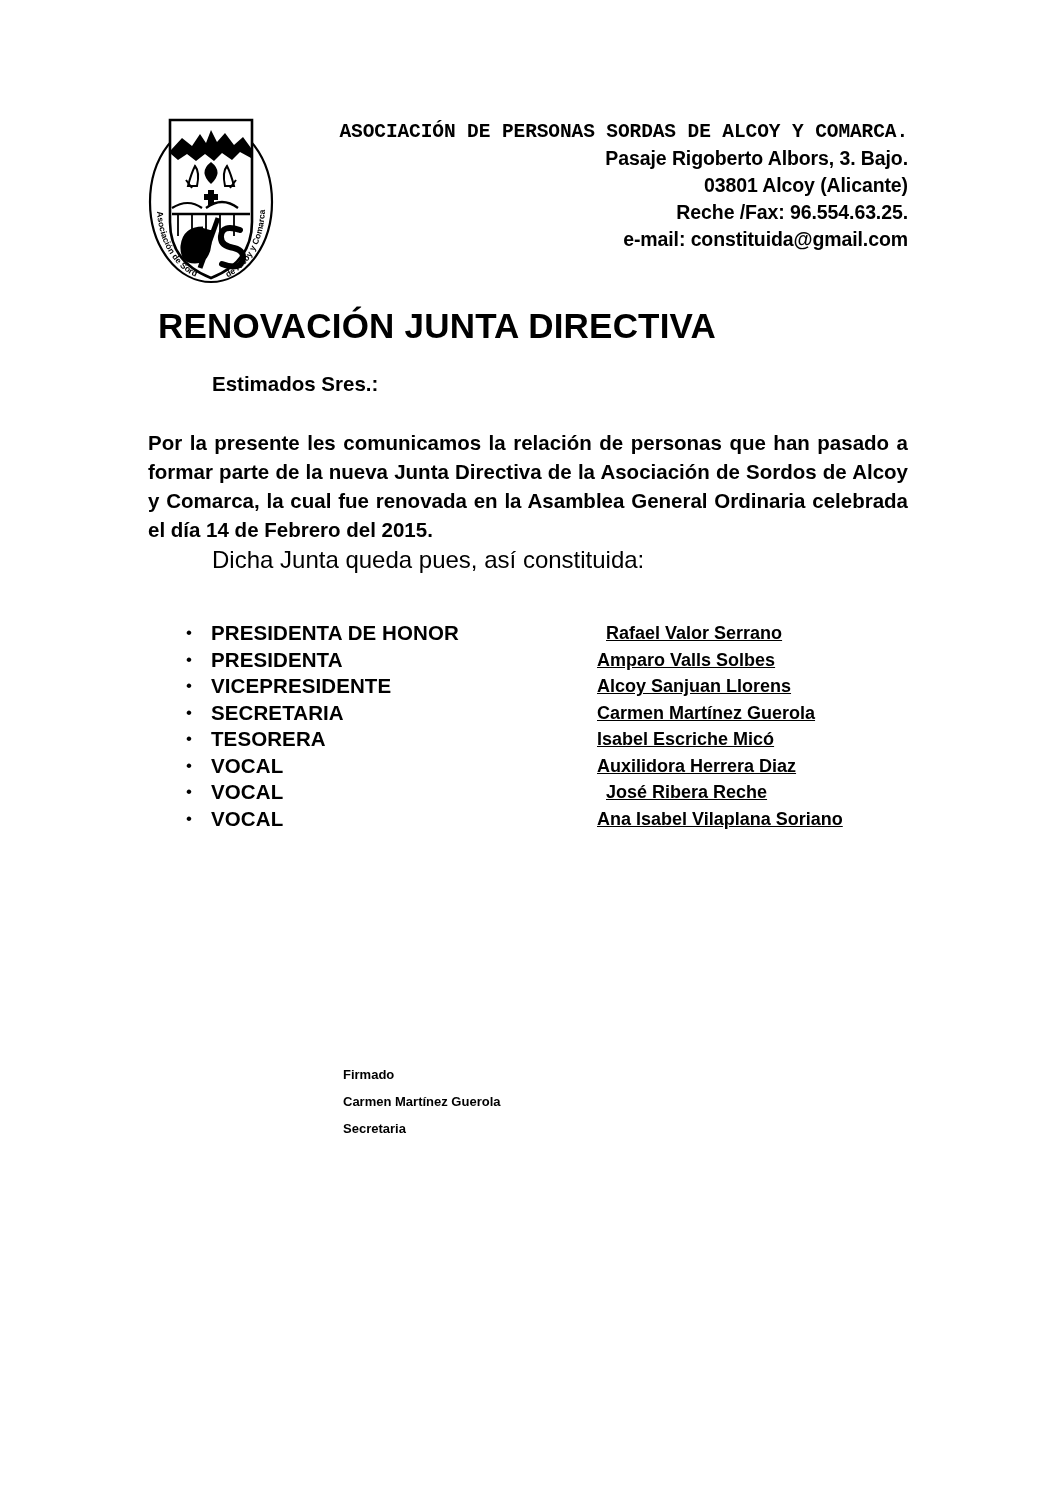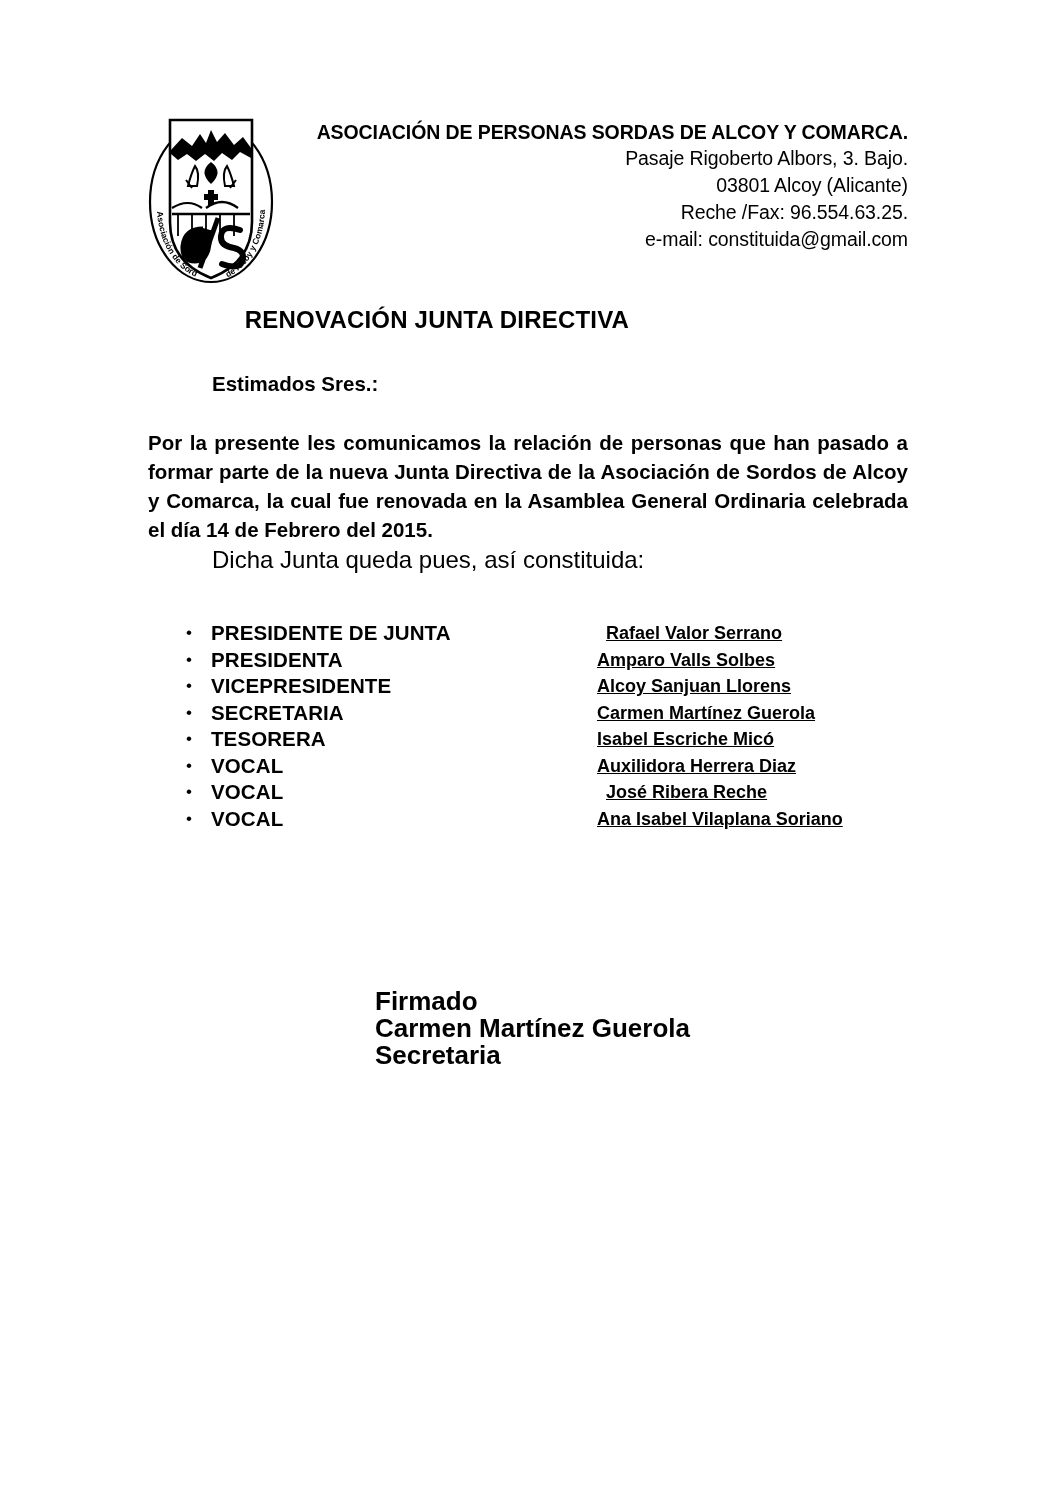--- a/index.html
+++ b/index.html
@@ -37,36 +37,37 @@
   .org-block {
     flex: 1 1 auto;
     text-align: right;
     padding-top: 12px;
   }
   .org-name {
     font-size: 19.5px;
     font-weight: bold;
     line-height: 25px;
     letter-spacing: -0.1px;
+    font-family: Liberation Mono, monospace;
   }
   .org-line {
     font-size: 19.5px;
-    font-weight: normal;
+    font-weight: bold;
     line-height: 27px;
     letter-spacing: -0.1px;
   }
 
   
   .doc-title {
     position: absolute;
     left: 0;
     top: 306px;
     width: 874px;
     text-align: center;
-    font-size: 24px;
+    font-size: 35px;
     font-weight: bold;
     letter-spacing: 0.2px;
   }
 
   
   .salutation {
     position: absolute;
     left: 212px;
     top: 372px;
     font-size: 20.5px;
@@ -132,25 +133,24 @@
     font-size: 18px;
     font-weight: bold;
     text-decoration: underline;
   }
   .person.indent { left: 420px; }
 
   
   .signature {
     position: absolute;
     left: 343px;
-    top: 988px;
-    font-size: 26px;
+    top: 1061px;
+    font-size: 13px;
     font-weight: bold;
     line-height: 27px;
-    margin-left: 32px;
   }
   .sig-line { display: block; }
 </style>
 </head>
 <body>
 
 <div class="page">
 
   <div class="header">
 
@@ -205,21 +205,21 @@
   <div class="doc-title">RENOVACIÓN JUNTA DIRECTIVA</div>
 
   <div class="salutation">Estimados Sres.:</div>
 
   <div class="body-para">Por la presente les comunicamos la relación de personas que han pasado a formar parte de la nueva Junta Directiva de la Asociación de Sordos de Alcoy y Comarca, la cual fue renovada en la Asamblea General Ordinaria celebrada el día 14 de Febrero del 2015.</div>
   <div class="body-para2">Dicha Junta queda pues, así constituida:</div>
 
   <ul class="member-list" id="member-list">
       <li class="member-row">
         <span class="bullet">•</span>
-        <span class="role">PRESIDENTE DE JUNTA</span>
+        <span class="role">PRESIDENTA DE HONOR</span>
         <span class="person indent">Rafael Valor Serrano</span>
       </li>
       <li class="member-row">
         <span class="bullet">•</span>
         <span class="role">PRESIDENTA</span>
         <span class="person">Amparo Valls Solbes</span>
       </li>
       <li class="member-row">
         <span class="bullet">•</span>
         <span class="role">VICEPRESIDENTE</span>

